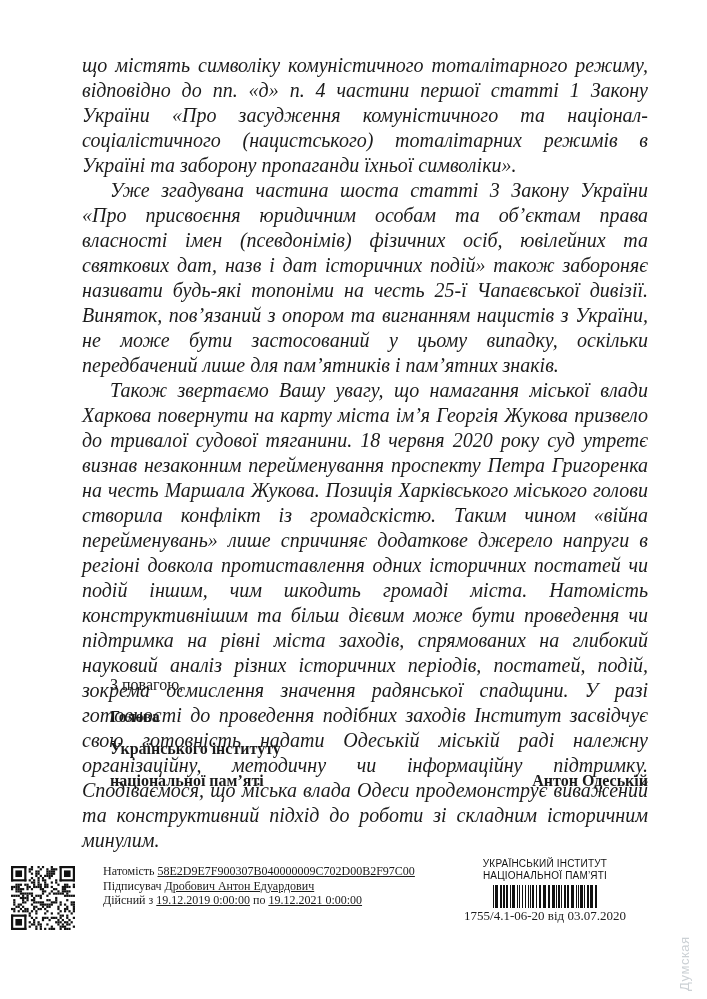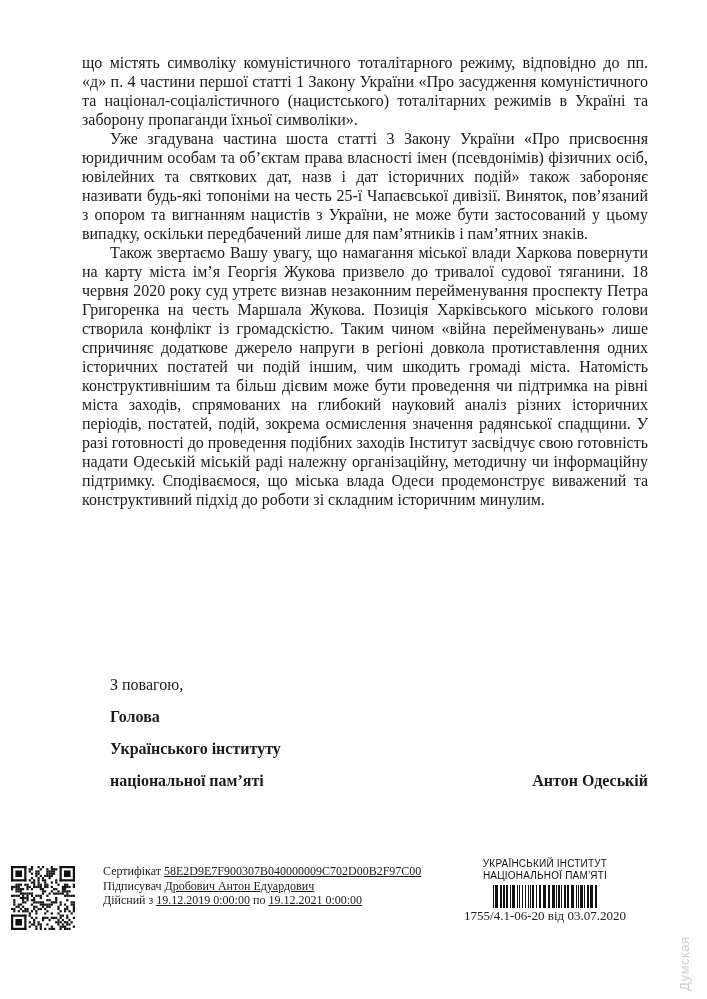--- a/index.html
+++ b/index.html
@@ -8,22 +8,23 @@
     width:707px;height:999px;
     background:#ffffff;
     margin:0 auto;
     overflow:hidden;
     font-family:"Liberation Serif", serif;
     color:#1b1b1b;
   }
   
   .body-text{
     position:absolute;left:82px;top:53px;width:566px;
-    font-size:16px;line-height:19px;
+    font-size:20px;line-height:25px;
     text-align:justify;
+    font-style:italic;
   }
   .body-text p{margin:0;}
   .body-text p.indent{text-indent:28px;}
   
   .signature{
     position:absolute;left:110px;top:676px;width:538px;
     font-size:16px;line-height:17px;
   }
   .signature .sig-line{margin:0 0 15px 0;}
   .signature .bold{font-weight:bold;}
@@ -370,21 +371,21 @@
         <rect x="41.93103448275862" y="61.79310344827586" width="2.206896551724138" height="2.206896551724138" fill="#111111"></rect>
         <rect x="48.55172413793103" y="61.79310344827586" width="2.206896551724138" height="2.206896551724138" fill="#111111"></rect>
         <rect x="52.96551724137931" y="61.79310344827586" width="2.206896551724138" height="2.206896551724138" fill="#111111"></rect>
         <rect x="55.172413793103445" y="61.79310344827586" width="2.206896551724138" height="2.206896551724138" fill="#111111"></rect>
         <rect x="57.37931034482759" y="61.79310344827586" width="2.206896551724138" height="2.206896551724138" fill="#111111"></rect>
       </svg>
   </div>
 
   <div class="cert-block">
     <div>
-      <span>Сертифікат</span>
+      <span>Натомість</span>
       <span class="u">58E2D9E7F900307B040000009C702D00B2F97C00</span>
     </div>
     <div>
       <span>Підписувач</span>
       <span class="u">Дробович Антон Едуардович</span>
     </div>
     <div>
       <span>Дійсний з</span>
       <span class="u">19.12.2019 0:00:00</span>
       <span>по</span>

